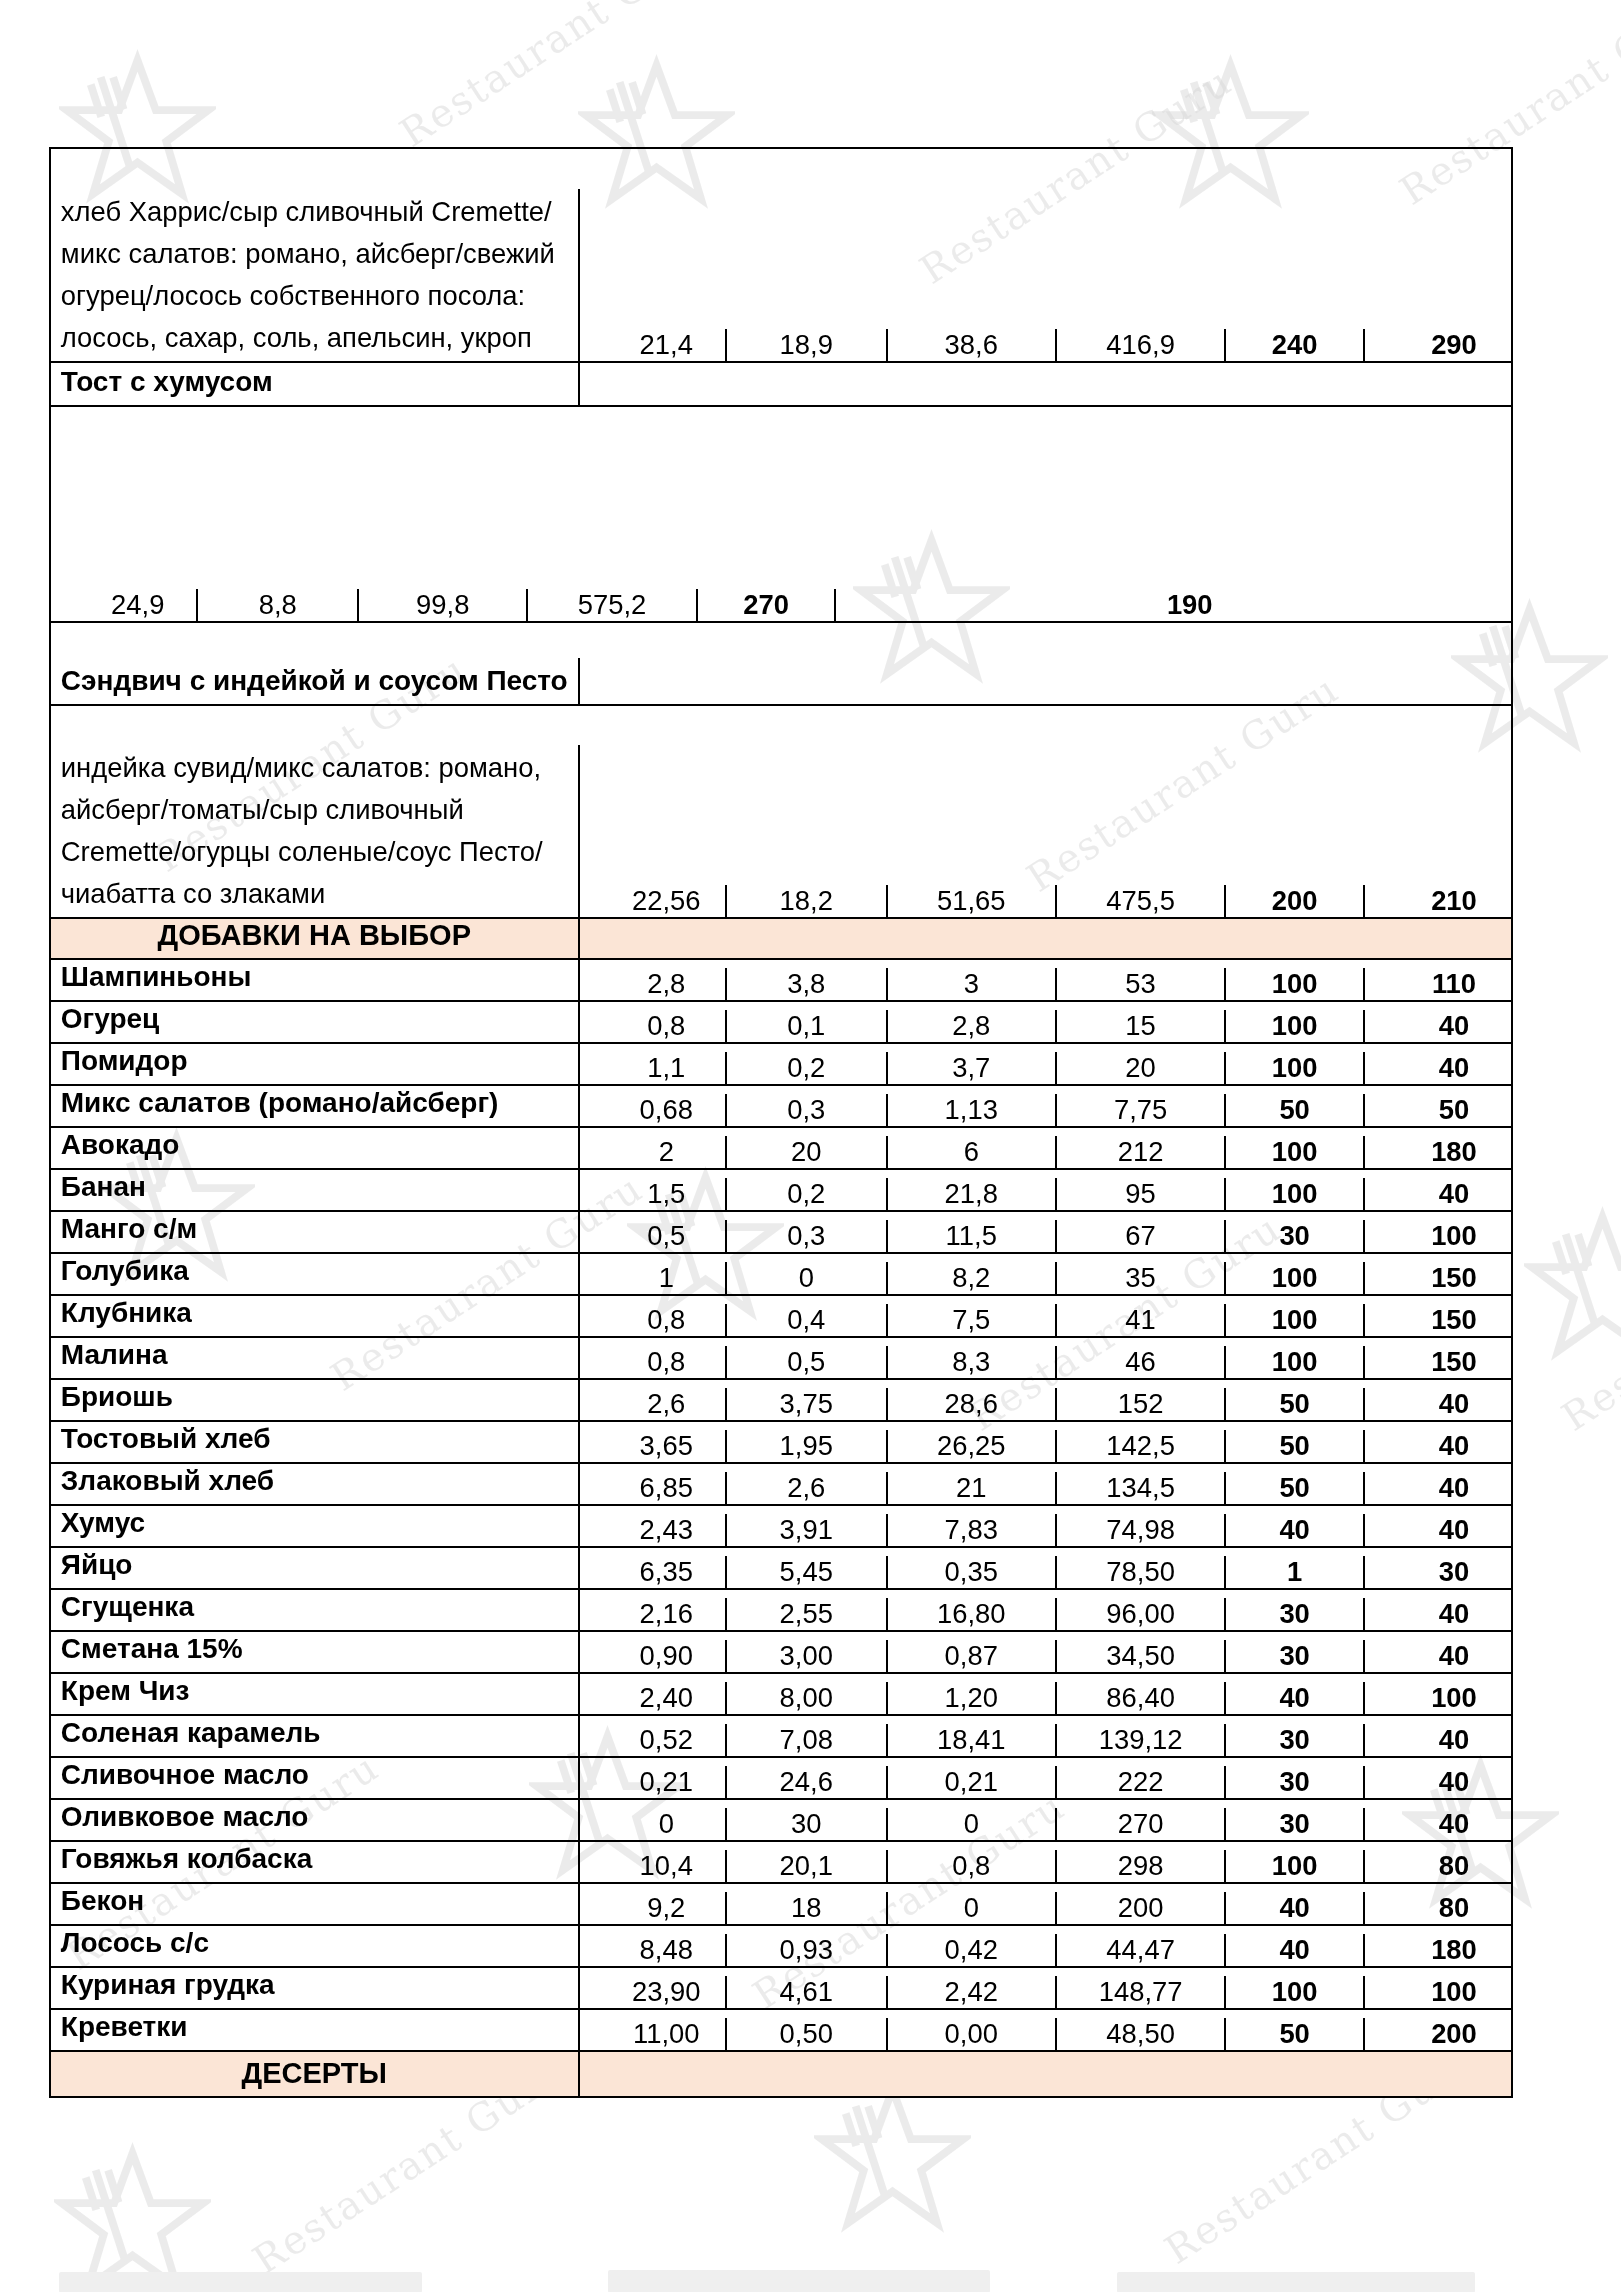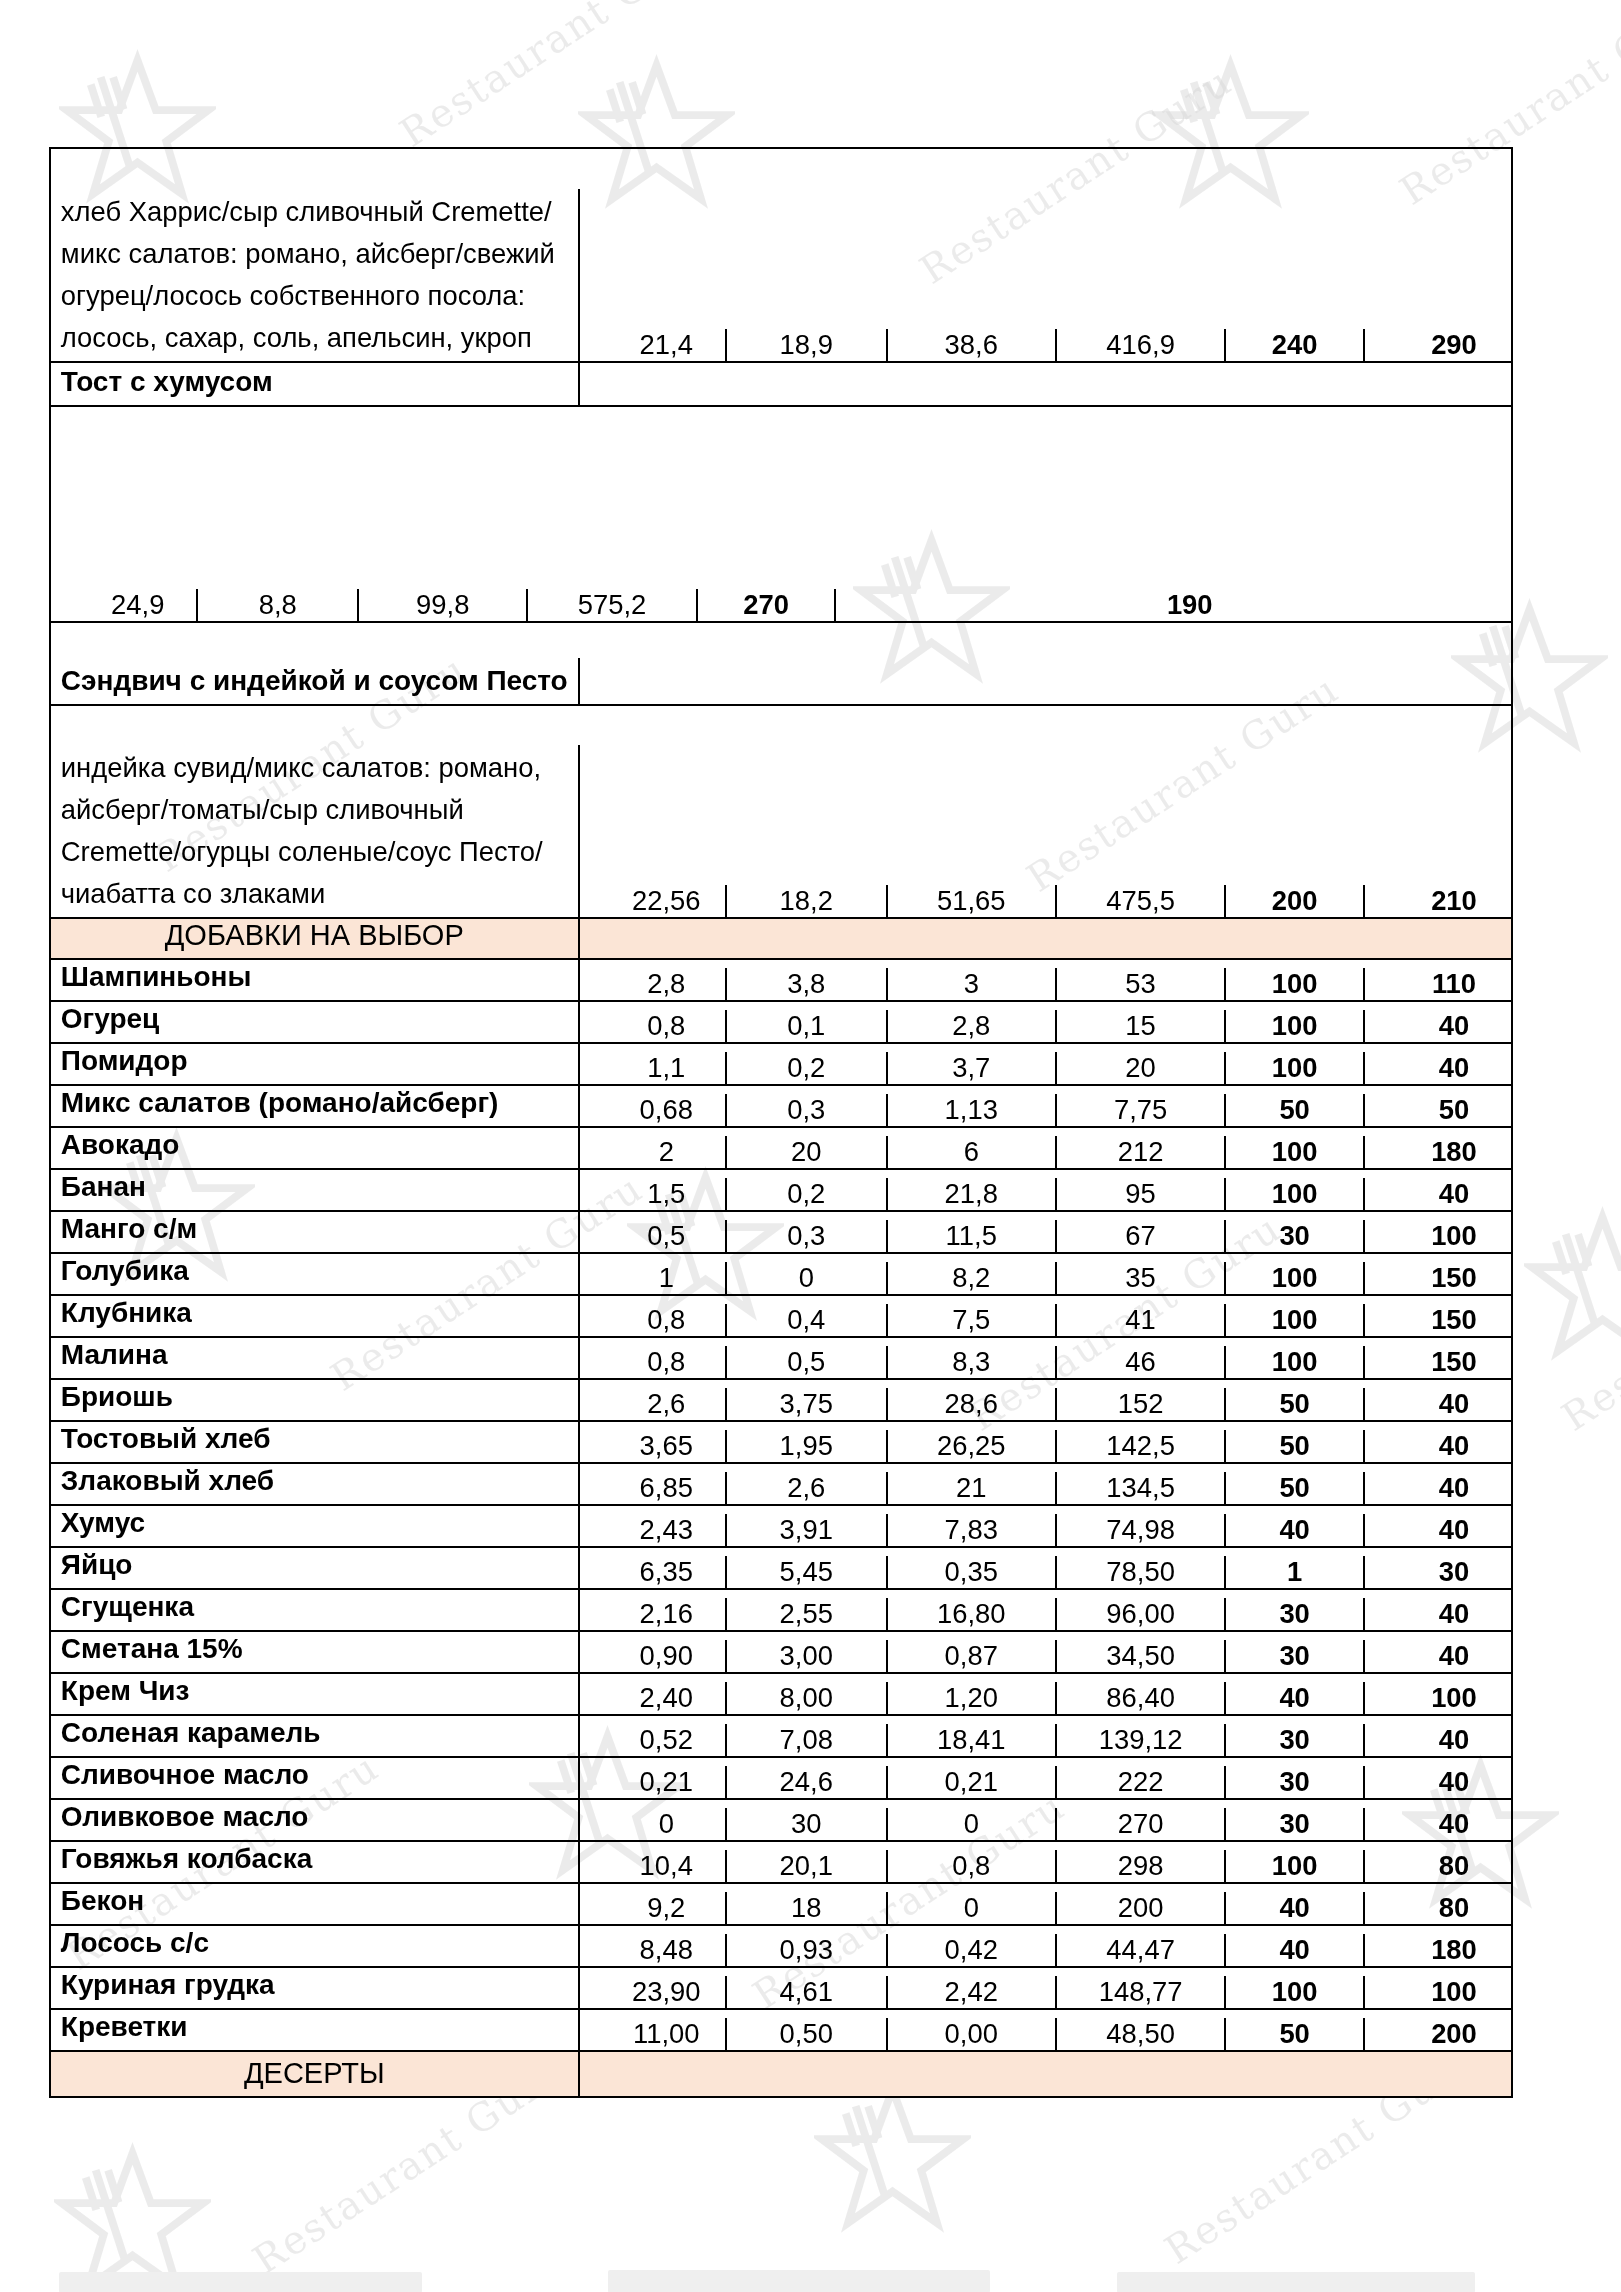--- a/index.html
+++ b/index.html
@@ -44,21 +44,21 @@
   .cell.c1{flex:0 0 10.1%;padding-left:28px;}
   .cell.c2{flex:0 0 11.0%;}
   .cell.c3{flex:0 0 11.6%;}
   .cell.c4{flex:0 0 11.6%;}
   .cell.c5{flex:0 0 9.5%;}
   .cell.c6{flex:1 1 auto;margin-left:32px;}
   .cell.vb{font-weight:700;}
 
   .row-dish .cell.desc,
   .row-item .cell.desc{font-weight:700;font-size:28px;}
-  .row-section .cell.desc{font-weight:400;font-size:29px;justify-content:center;text-align:center;}
+  .row-section .cell.desc{font-weight:700;font-size:29px;justify-content:center;text-align:center;}
 
   
   .table-row:nth-child(1){height:214px;}
   .table-row:nth-child(2){height:44px;}
   .table-row:nth-child(3){height:216px;}
   .table-row:nth-child(4){height:83px;}
   .table-row:nth-child(5){height:213px;}
   .table-row:nth-child(6){height:41px;}
   .table-row:nth-child(n+7){height:42px;}
   .table-row:nth-child(33){height:44px;}

